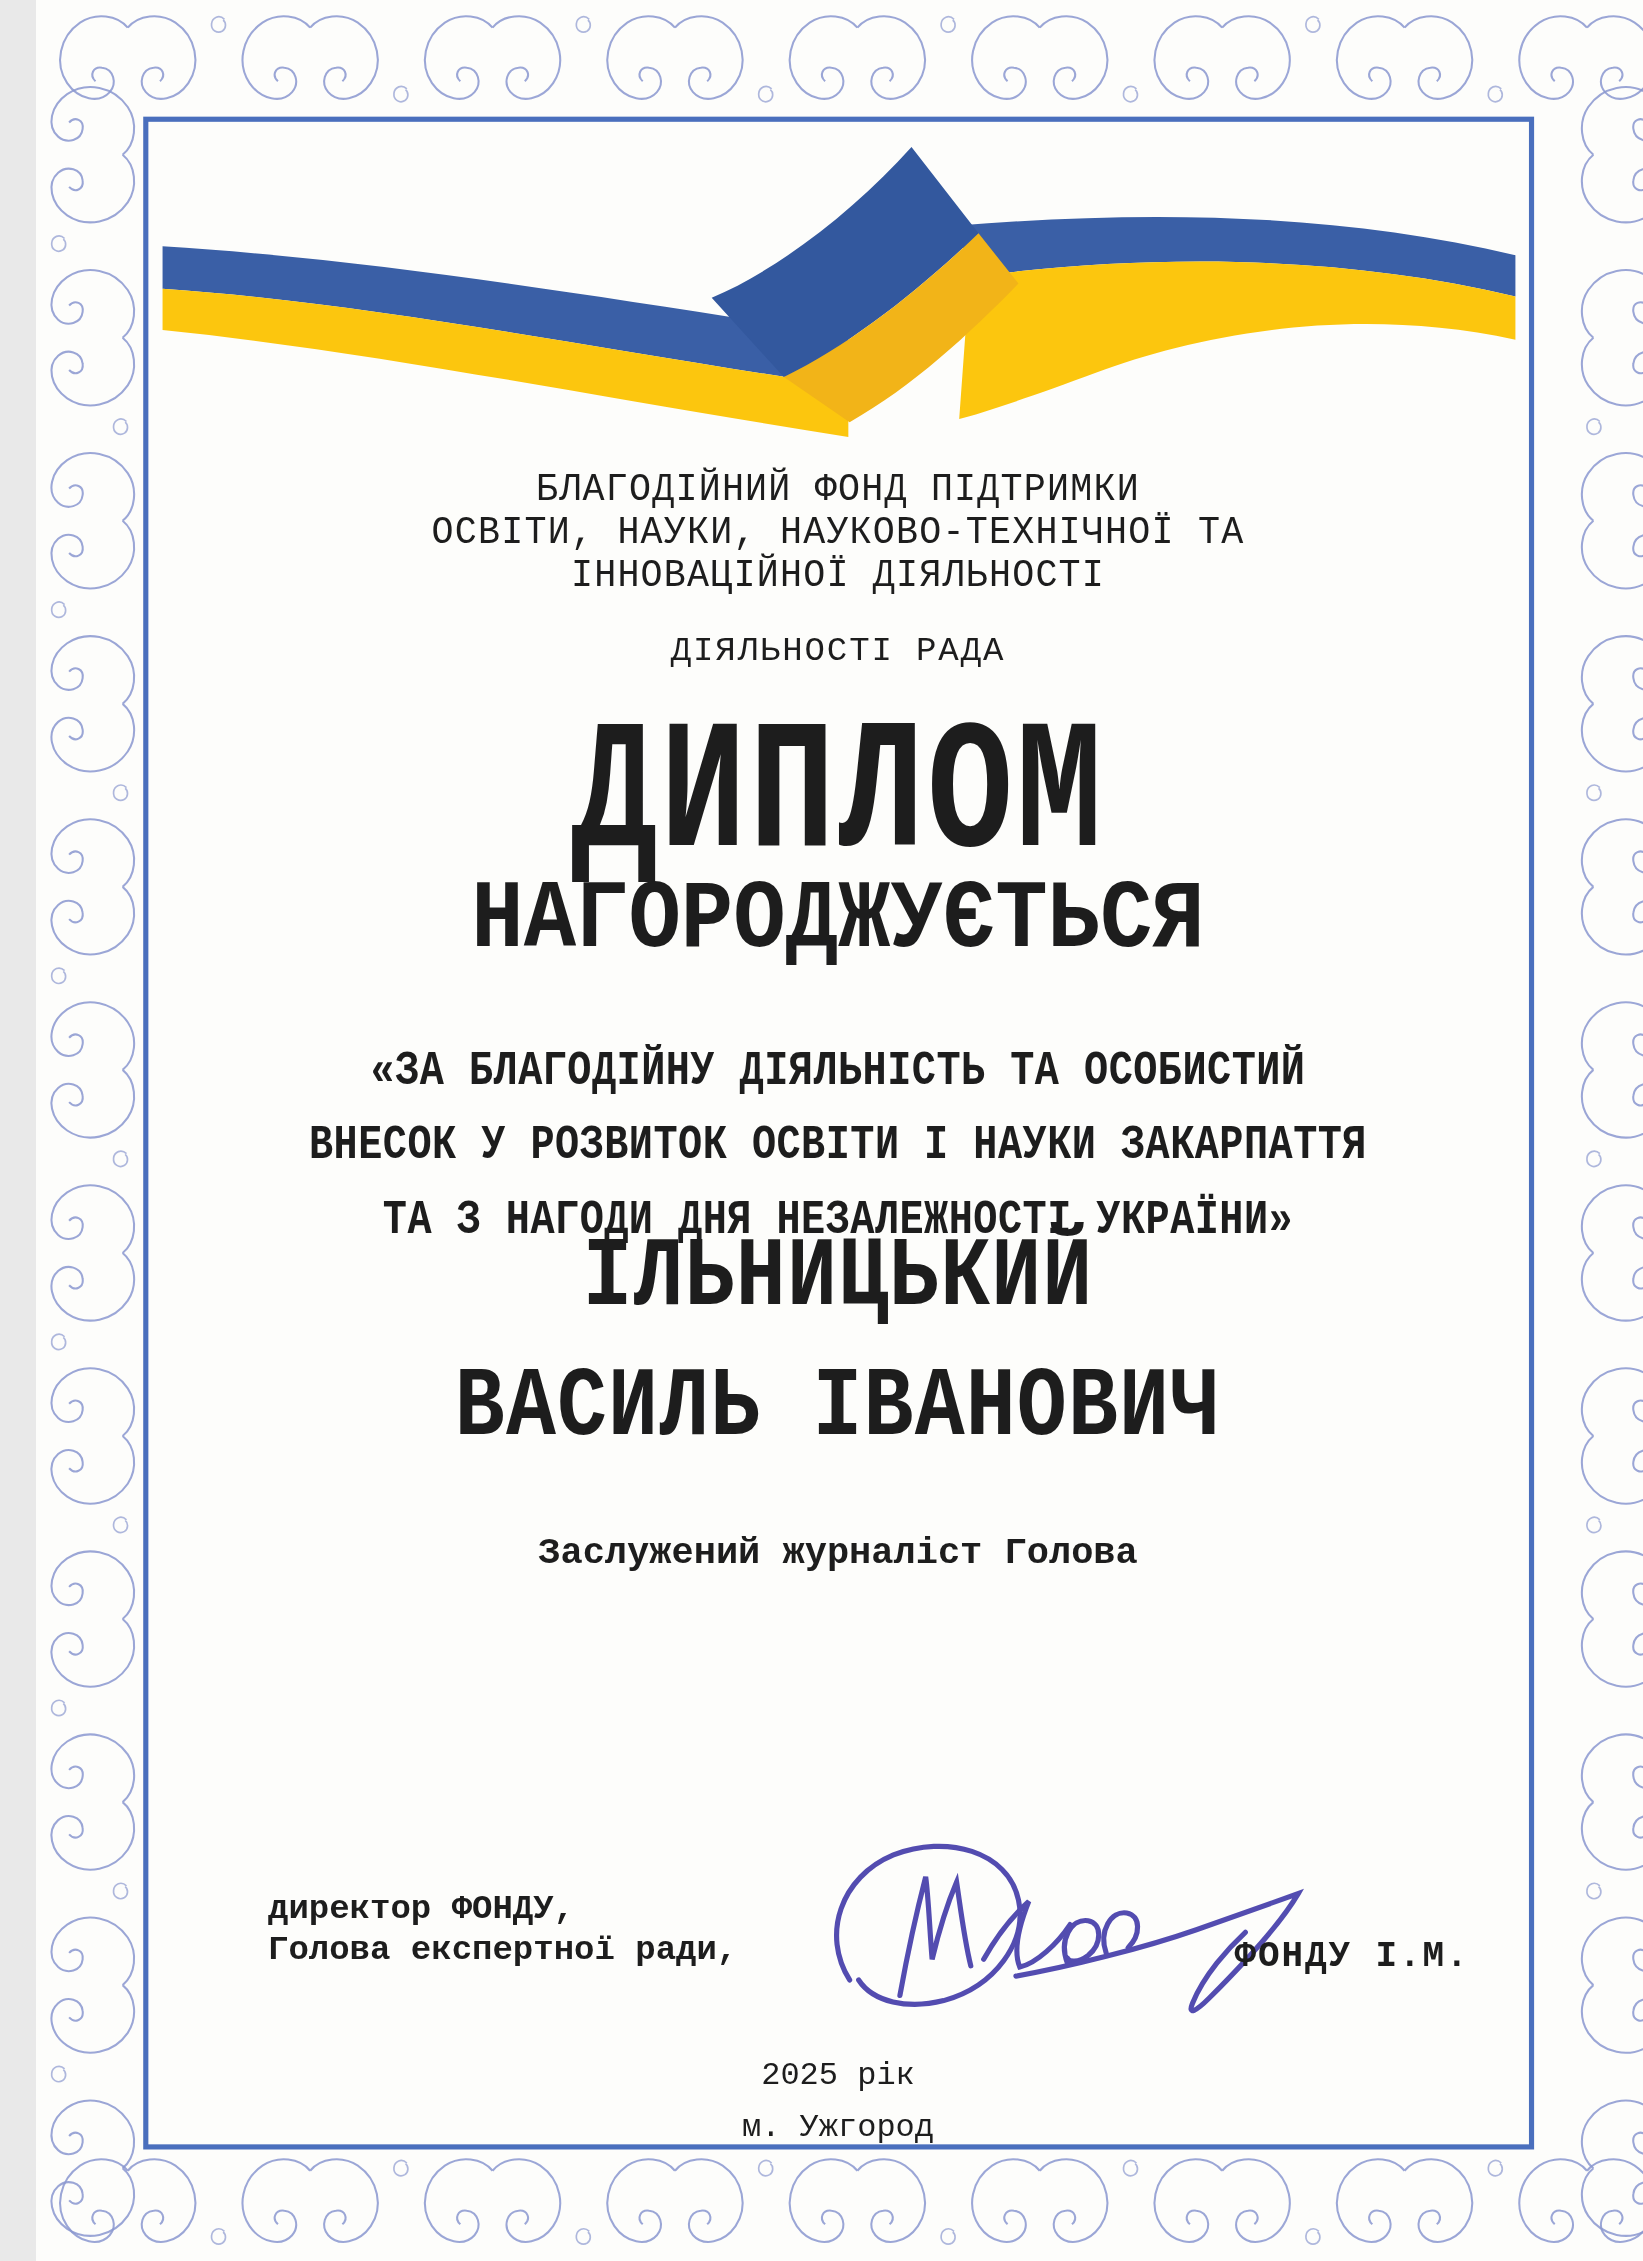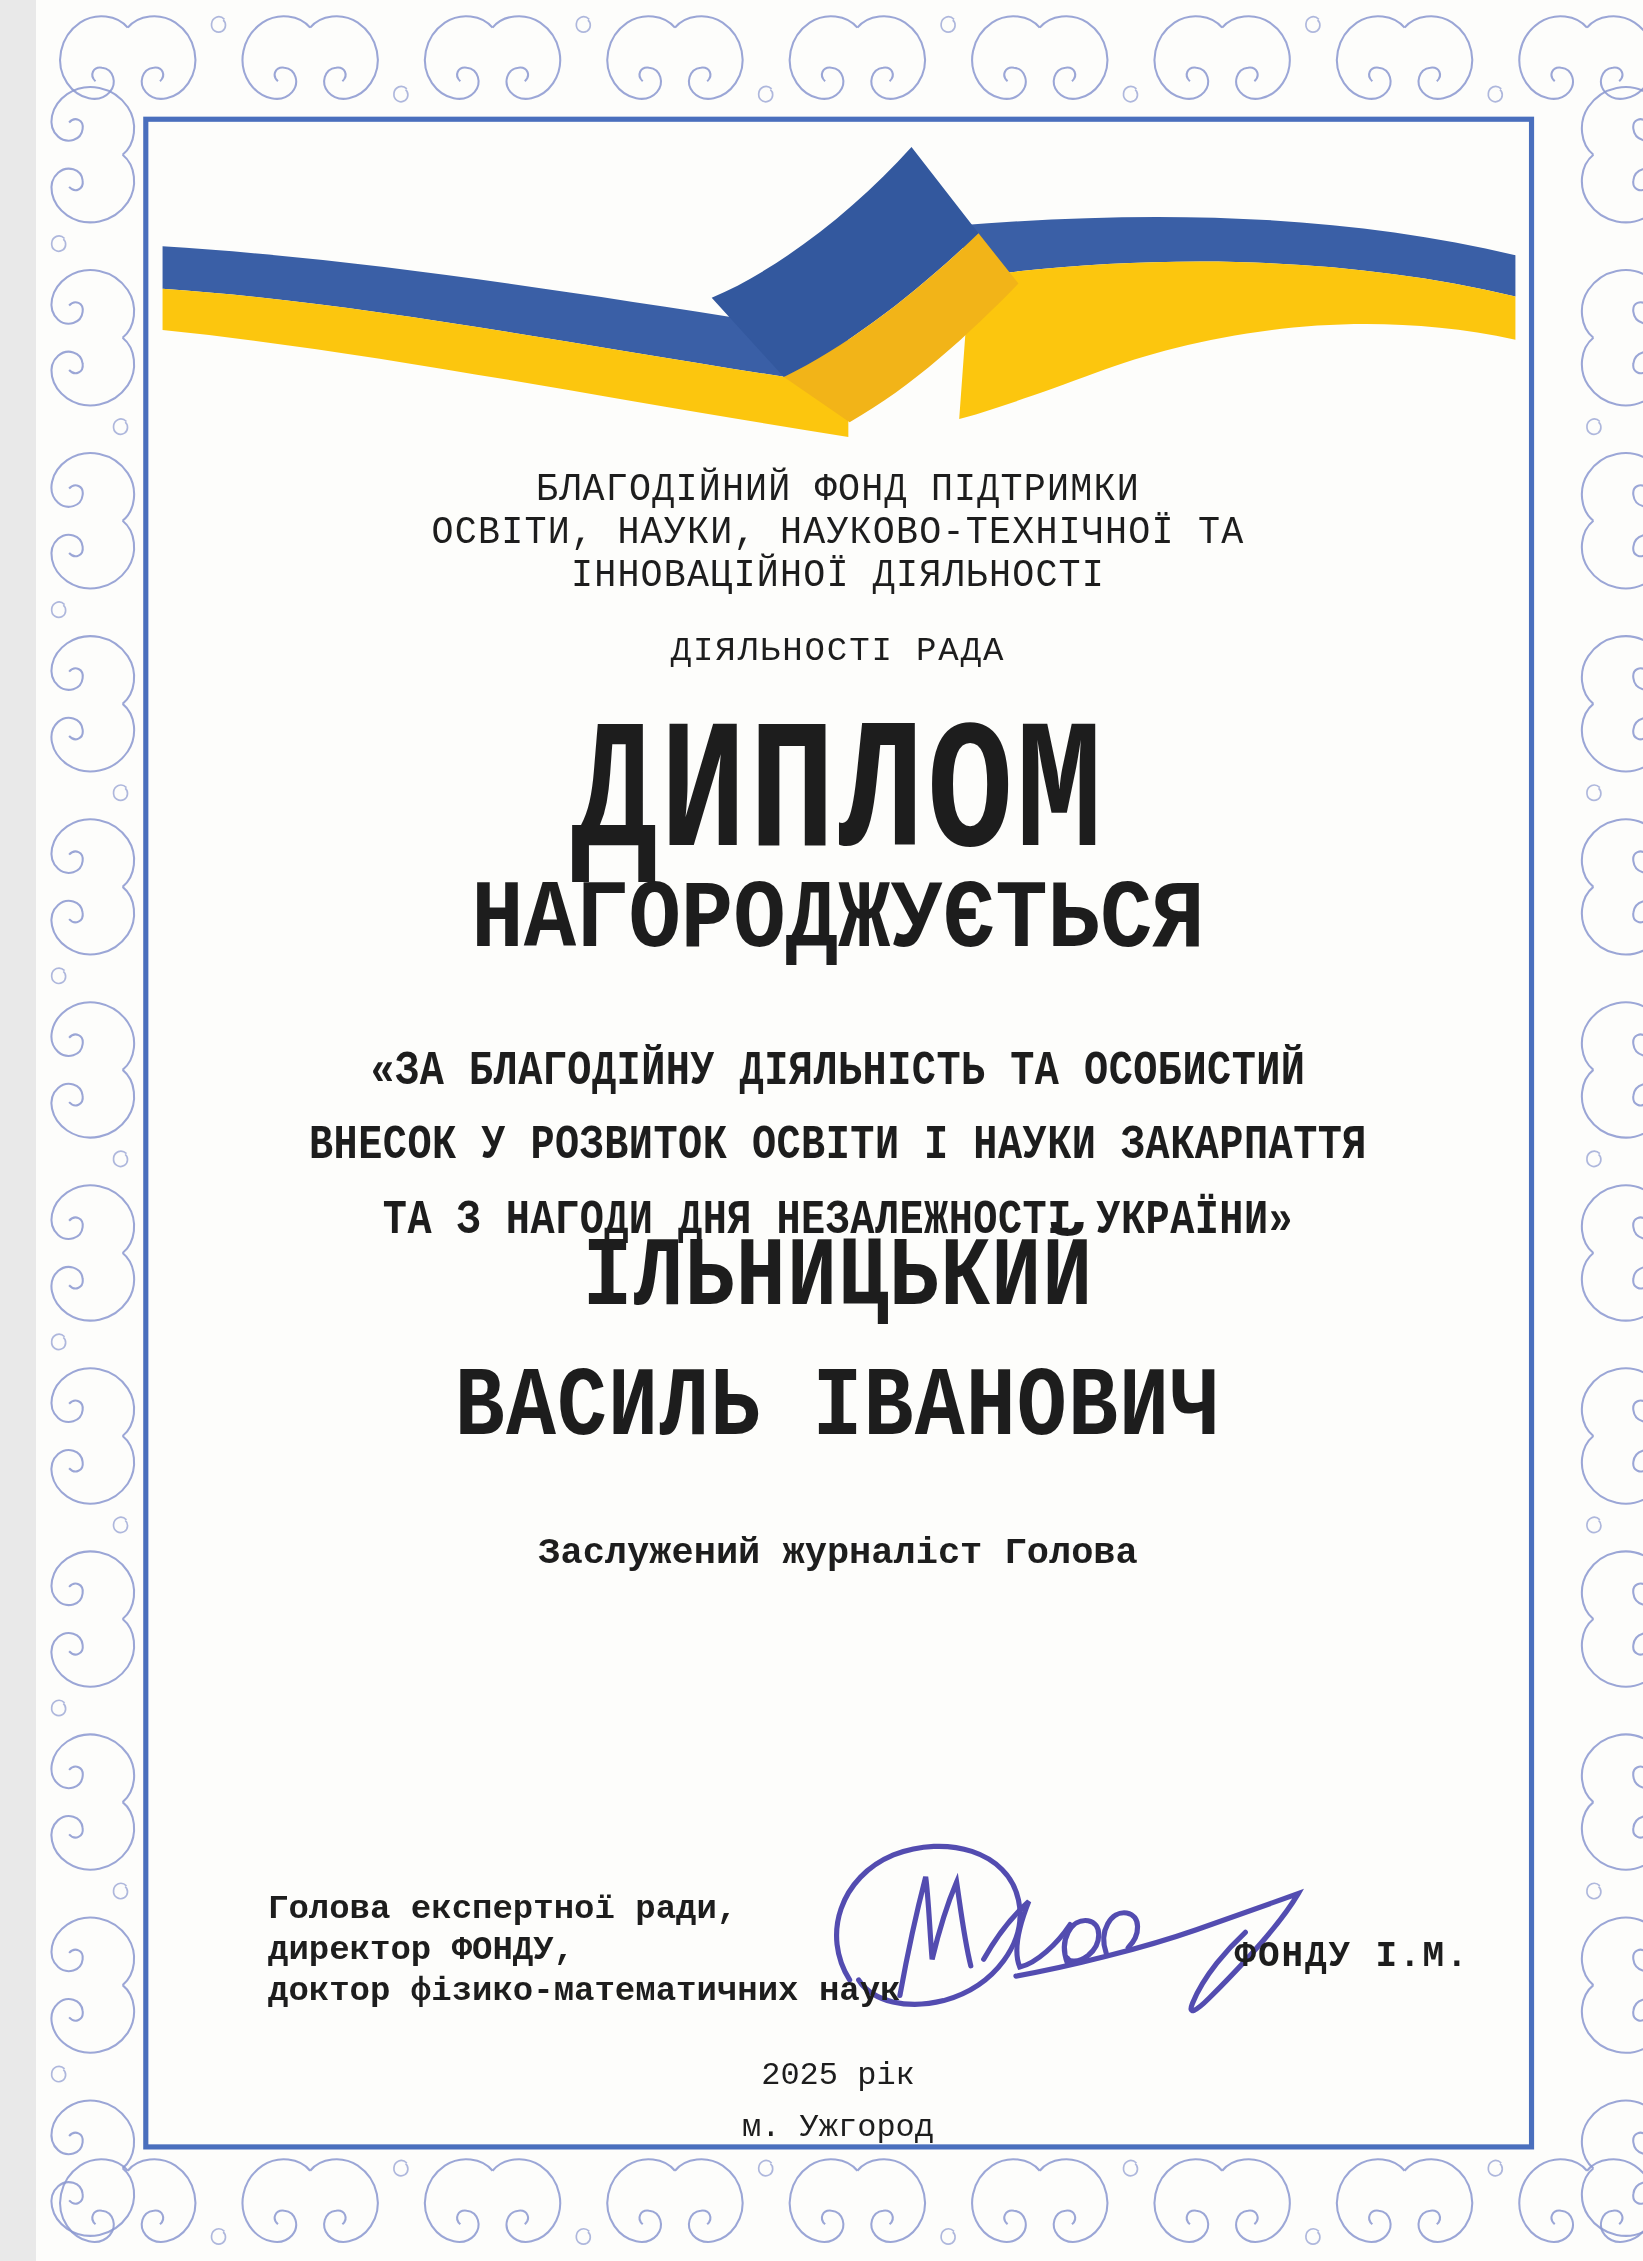--- a/index.html
+++ b/index.html
@@ -171,23 +171,22 @@
   <div class="cline cite" style="top:1071px; transform:translate(-50%,-50%) scaleX(.82);">«ЗА БЛАГОДІЙНУ ДІЯЛЬНІСТЬ ТА ОСОБИСТИЙ</div>
   <div class="cline cite" style="top:1145px; transform:translate(-50%,-50%) scaleX(.82);">ВНЕСОК У РОЗВИТОК ОСВІТИ І НАУКИ ЗАКАРПАТТЯ</div>
   <div class="cline cite" style="top:1220px; transform:translate(-50%,-50%) scaleX(.82);">ТА З НАГОДИ ДНЯ НЕЗАЛЕЖНОСТІ УКРАЇНИ»</div>
 
   <div class="cline name" style="top:1278px; transform:translate(-50%,-50%) scaleX(.85);">ІЛЬНИЦЬКИЙ</div>
   <div class="cline name" style="top:1408px; transform:translate(-50%,-50%) scaleX(.85);">ВАСИЛЬ ІВАНОВИЧ</div>
 
   <div class="cline honor" style="top:1553px;">Заслужений журналіст Голова</div>
 
   <div class="sig-roles">
+    <div>директор ФОНДУ,</div>
     <div>Голова експертної ради,</div>
-    <div>директор ФОНДУ,</div>
-    <div>доктор фізико-математичних наук</div>
   </div>
 
   <div class="cline signer" style="left:1316px; top:1957px;">ФОНДУ І.М.</div>
 
   <div class="cline footer-line" style="top:2076px;">2025 рік</div>
   <div class="cline footer-line" style="top:2128px;text-align:right;">м. Ужгород</div>
 
 </div>
 
 

